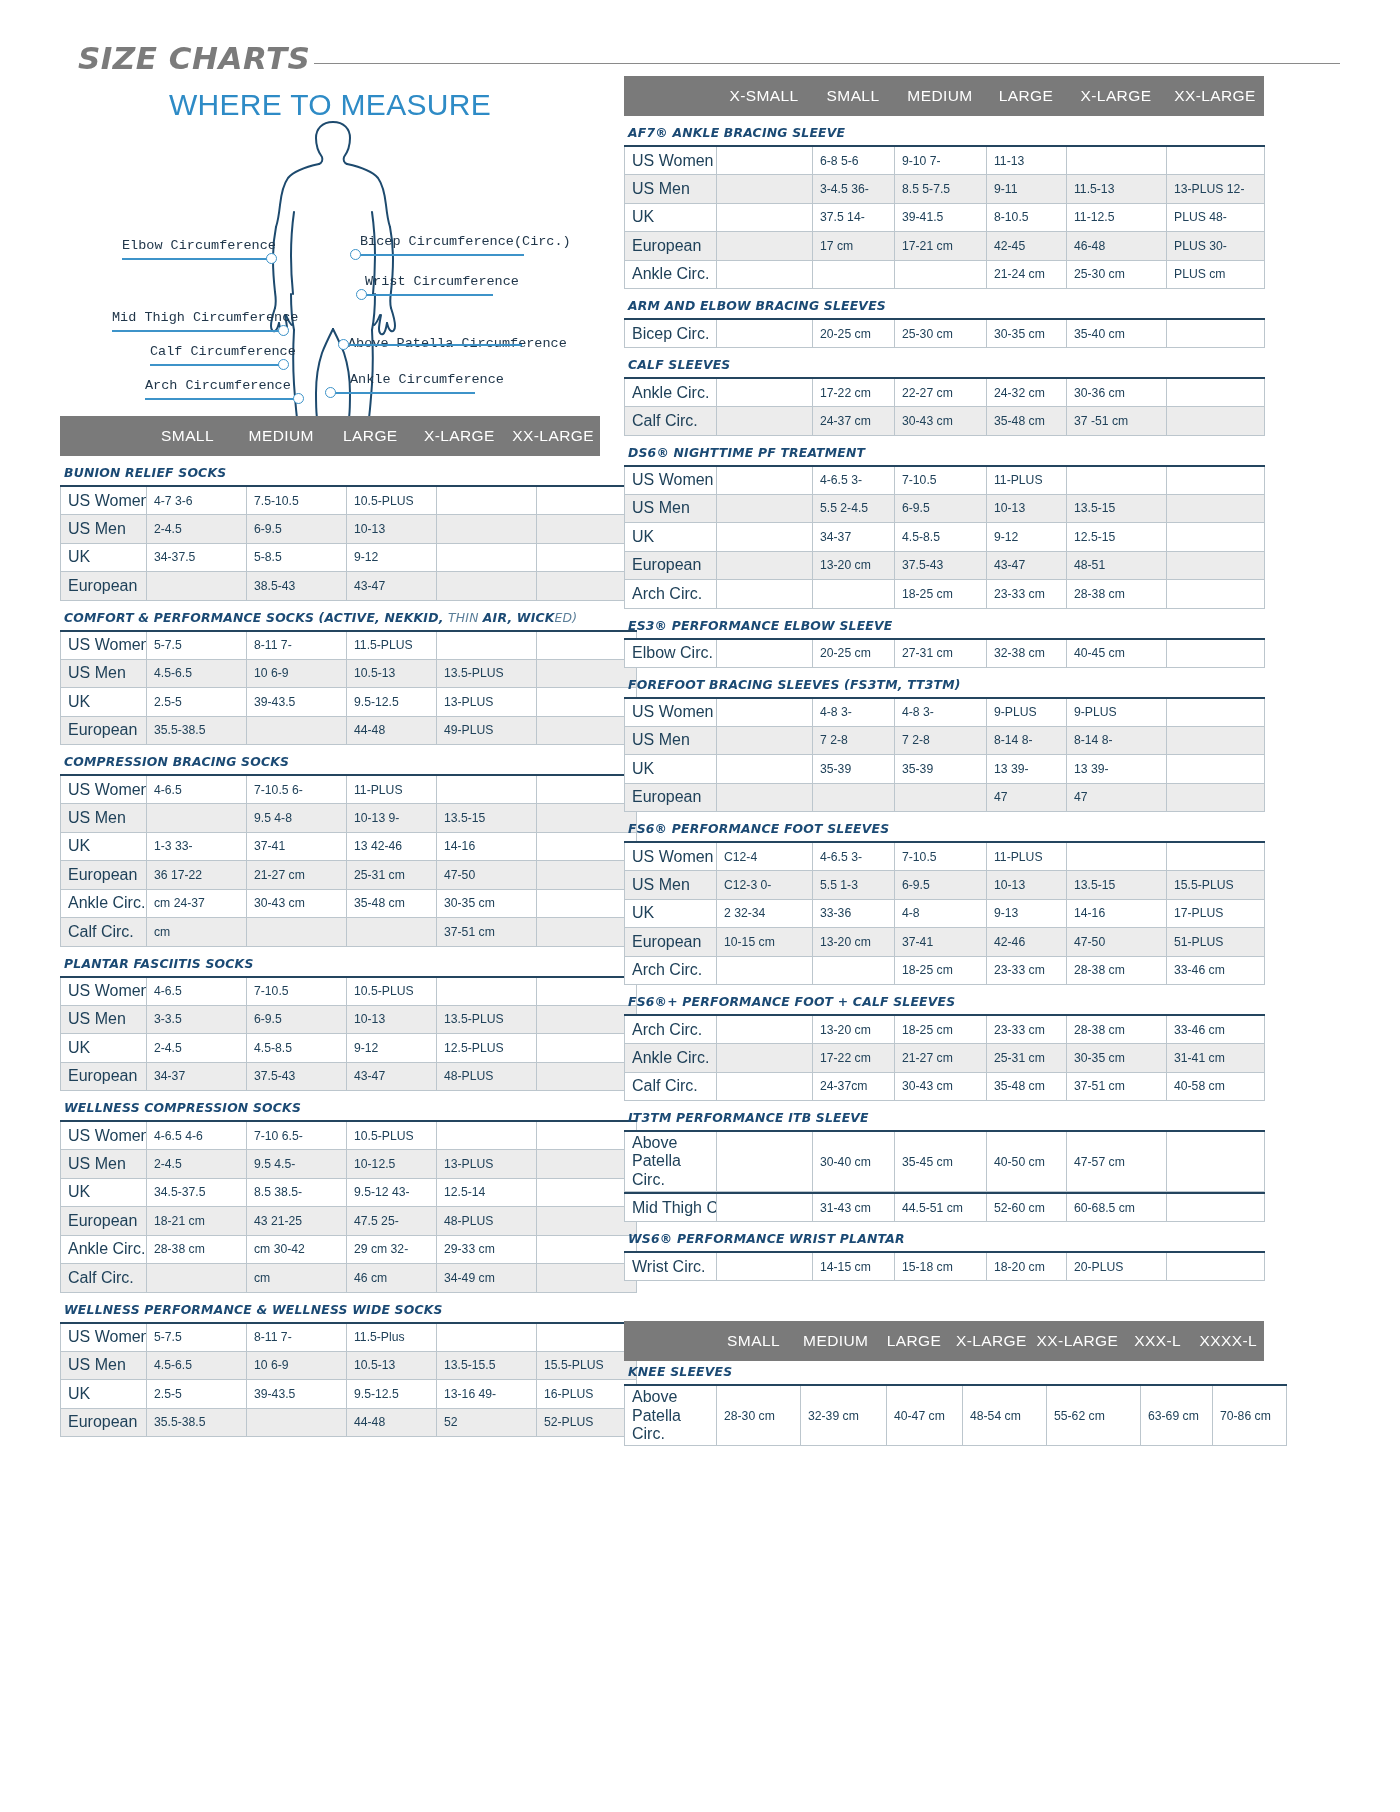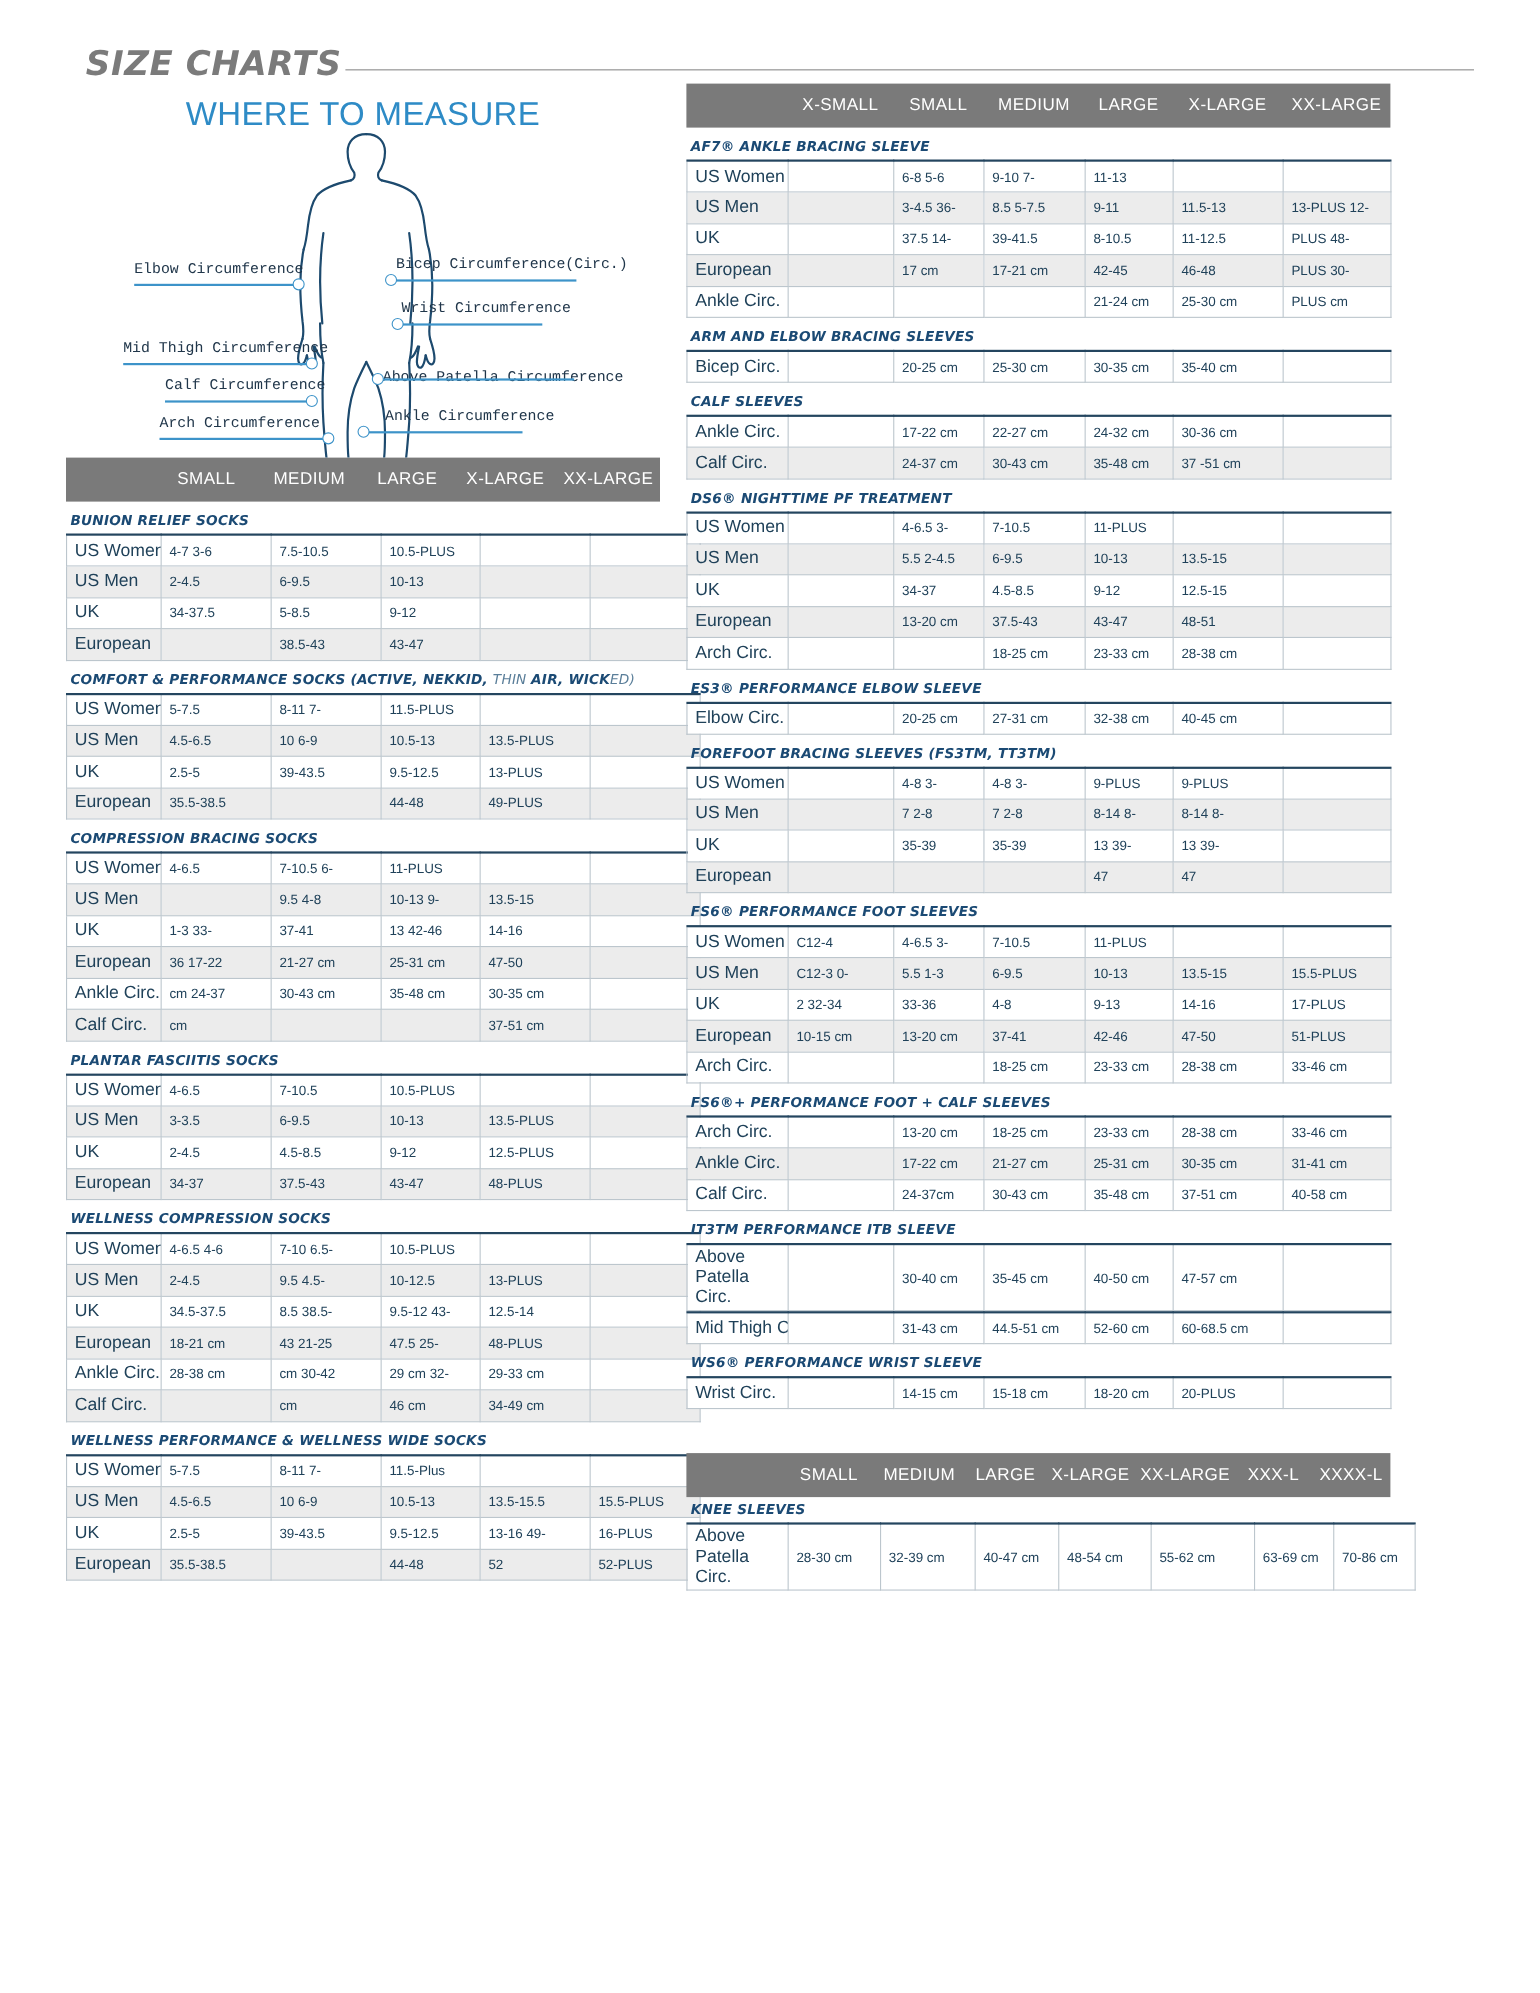--- a/index.html
+++ b/index.html
@@ -891,21 +891,21 @@
                 <td class="rowhead">Mid Thigh Circ.</td>
                 <td></td>
                 <td>31-43 cm</td>
                 <td>44.5-51 cm</td>
                 <td>52-60 cm</td>
                 <td>60-68.5 cm</td>
                 <td></td>
               </tr>
             </tbody>
           </table>
-          <div class="grp">WS6® PERFORMANCE WRIST SLEEVE</div>
+          <div class="grp">WS6® PERFORMANCE WRIST PLANTAR</div>
           <table class="sz">
             <colgroup>
               <col style="width: 92px;">
               <col style="width: 96px;">
               <col style="width: 82px;">
               <col style="width: 92px;">
               <col style="width: 80px;">
               <col style="width: 100px;">
               <col style="width: 98px;">
             </colgroup>

